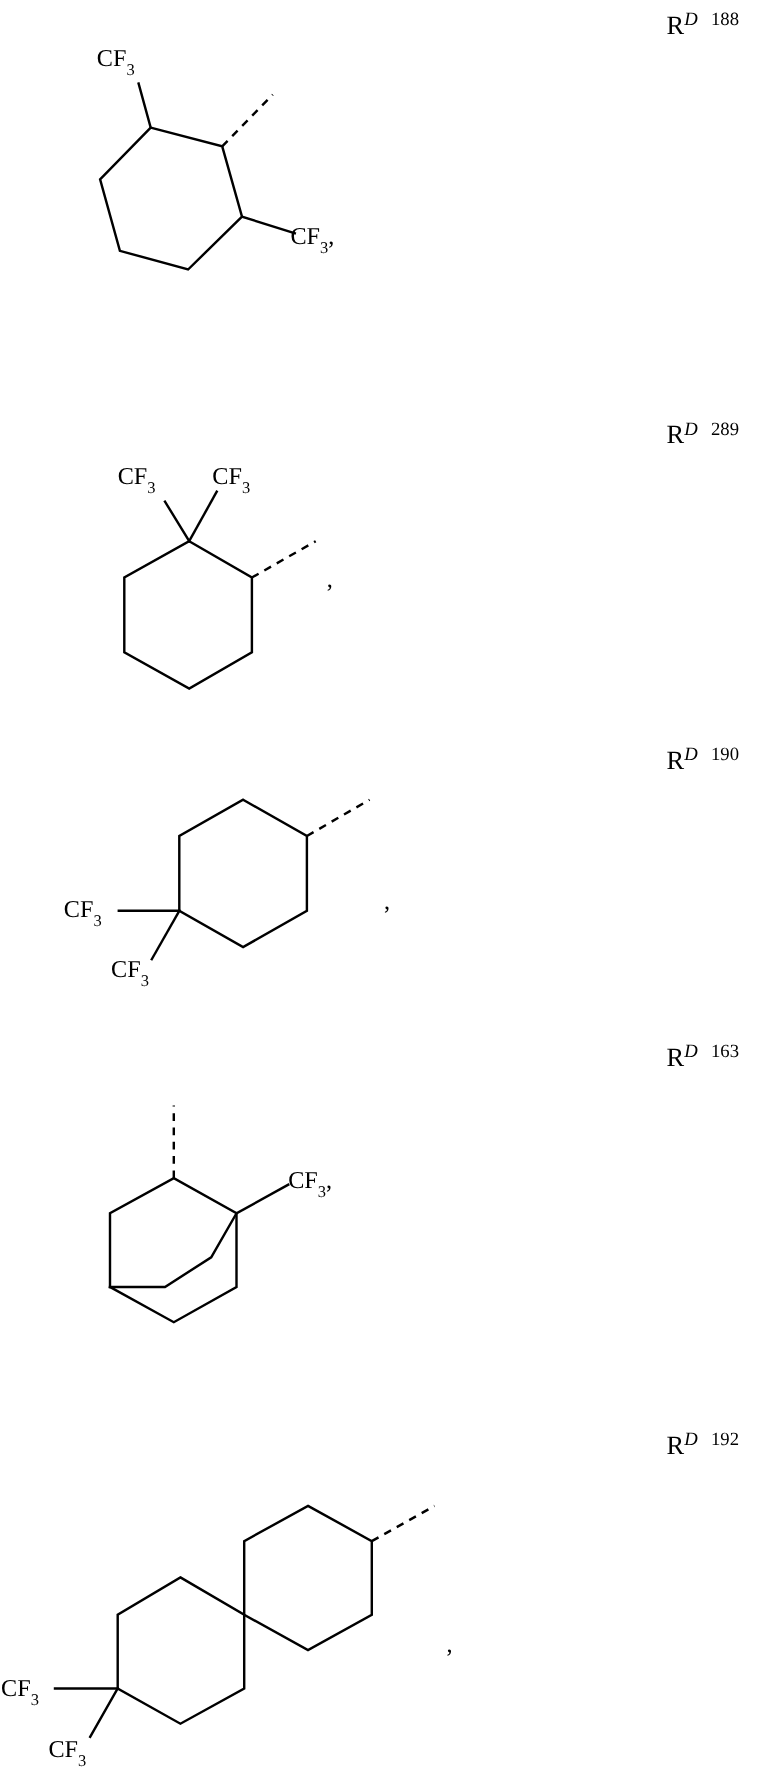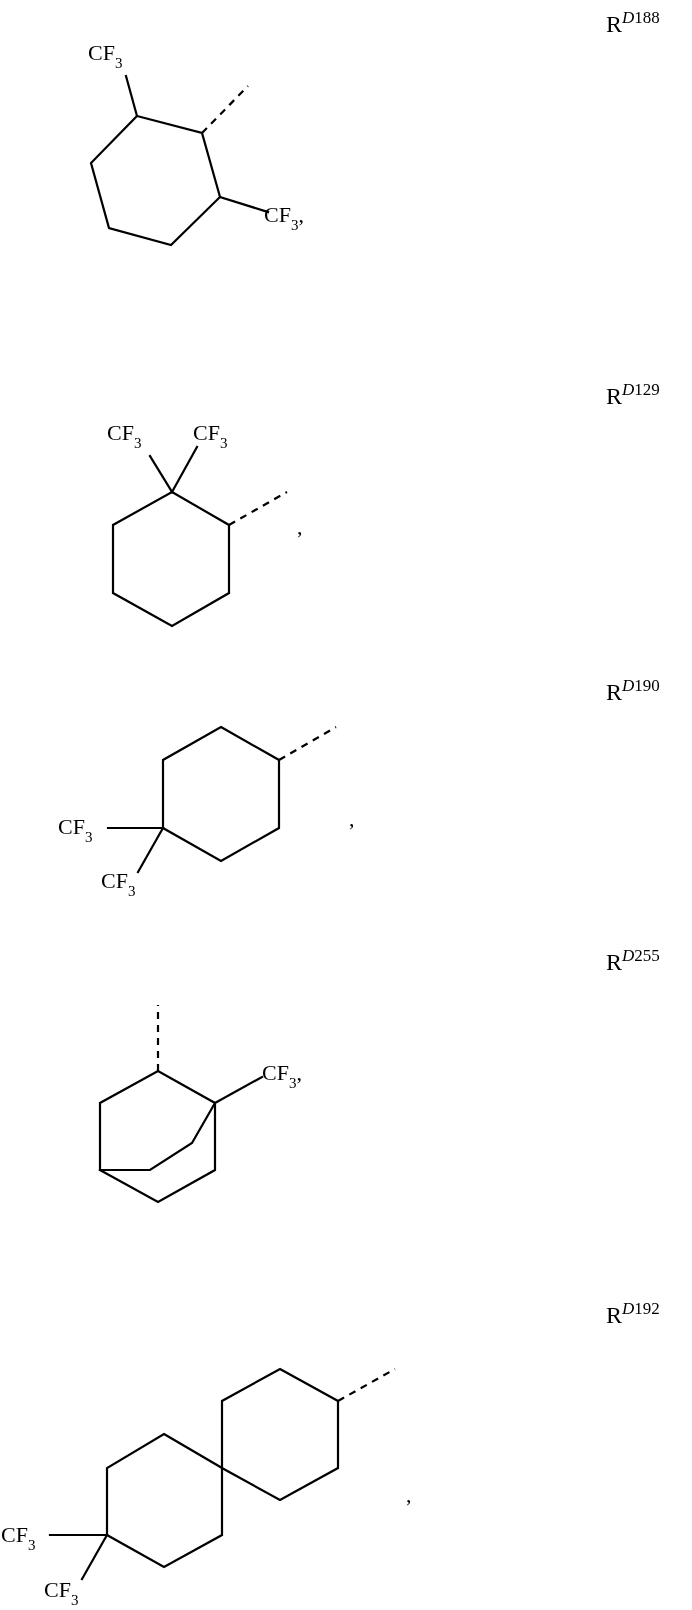--- a/index.html
+++ b/index.html
@@ -1,32 +1,32 @@
 <!DOCTYPE html>
 <html><head>
 <meta charset="utf-8">
 <style>
   html,body{margin:0;padding:0;background:#fff;}
   body{width:692px;height:1610px;position:relative;overflow:hidden;font-family:"Liberation Serif","DejaVu Serif",serif;color:#000;}
   .label{position:absolute;font-size:24px;line-height:1;}
   .label sup{font-size:17px;font-style:italic;vertical-align:top;position:relative;top:-3px;}
-  .label sup .num{font-style:normal;}
+  .label sup .num{font-style:normal;padding-left:12px;}
   svg{position:absolute;left:0;top:0;}
   .bond{stroke:#000;stroke-width:2.2;fill:none;stroke-linecap:square;}
   .dash{stroke:#000;stroke-width:2.2;fill:none;stroke-dasharray:7,6;}
   .txt{font-family:"Liberation Serif","DejaVu Serif",serif;font-size:22px;fill:#000;}
   .sub{font-size:15px;}
 </style>
 </head>
 <body>
 
 <div class="label" style="left:606px;top:12px;"><span>R</span><sup><span>D</span><span class="num">188</span></sup></div>
-<div class="label" style="left:606px;top:384px;"><span>R</span><sup><span>D</span><span class="num">129</span></sup></div>
+<div class="label" style="left:606px;top:384px;"><span>R</span><sup><span>D</span><span class="num">289</span></sup></div>
 <div class="label" style="left:606px;top:680px;"><span>R</span><sup><span>D</span><span class="num">190</span></sup></div>
-<div class="label" style="left:606px;top:950px;"><span>R</span><sup><span>D</span><span class="num">255</span></sup></div>
+<div class="label" style="left:606px;top:950px;"><span>R</span><sup><span>D</span><span class="num">163</span></sup></div>
 <div class="label" style="left:606px;top:1303px;text-align:right;"><span>R</span><sup><span>D</span><span class="num">192</span></sup></div>
 
 <svg width="692" height="1610" viewBox="0 0 692 1610">
 
   <g>
     <polygon class="bond" points="137,116 202,133 220,197 171,245 109,228 91,163"></polygon>
     <line class="bond" x1="137" y1="116" x2="126" y2="76"></line>
     <line class="dash" x1="202" y1="133" x2="248" y2="86"></line>
     <line class="bond" x1="220" y1="197" x2="268" y2="212"></line>
     <text class="txt" x="88" y="60"><tspan>CF</tspan><tspan class="sub" dy="8">3</tspan></text>

